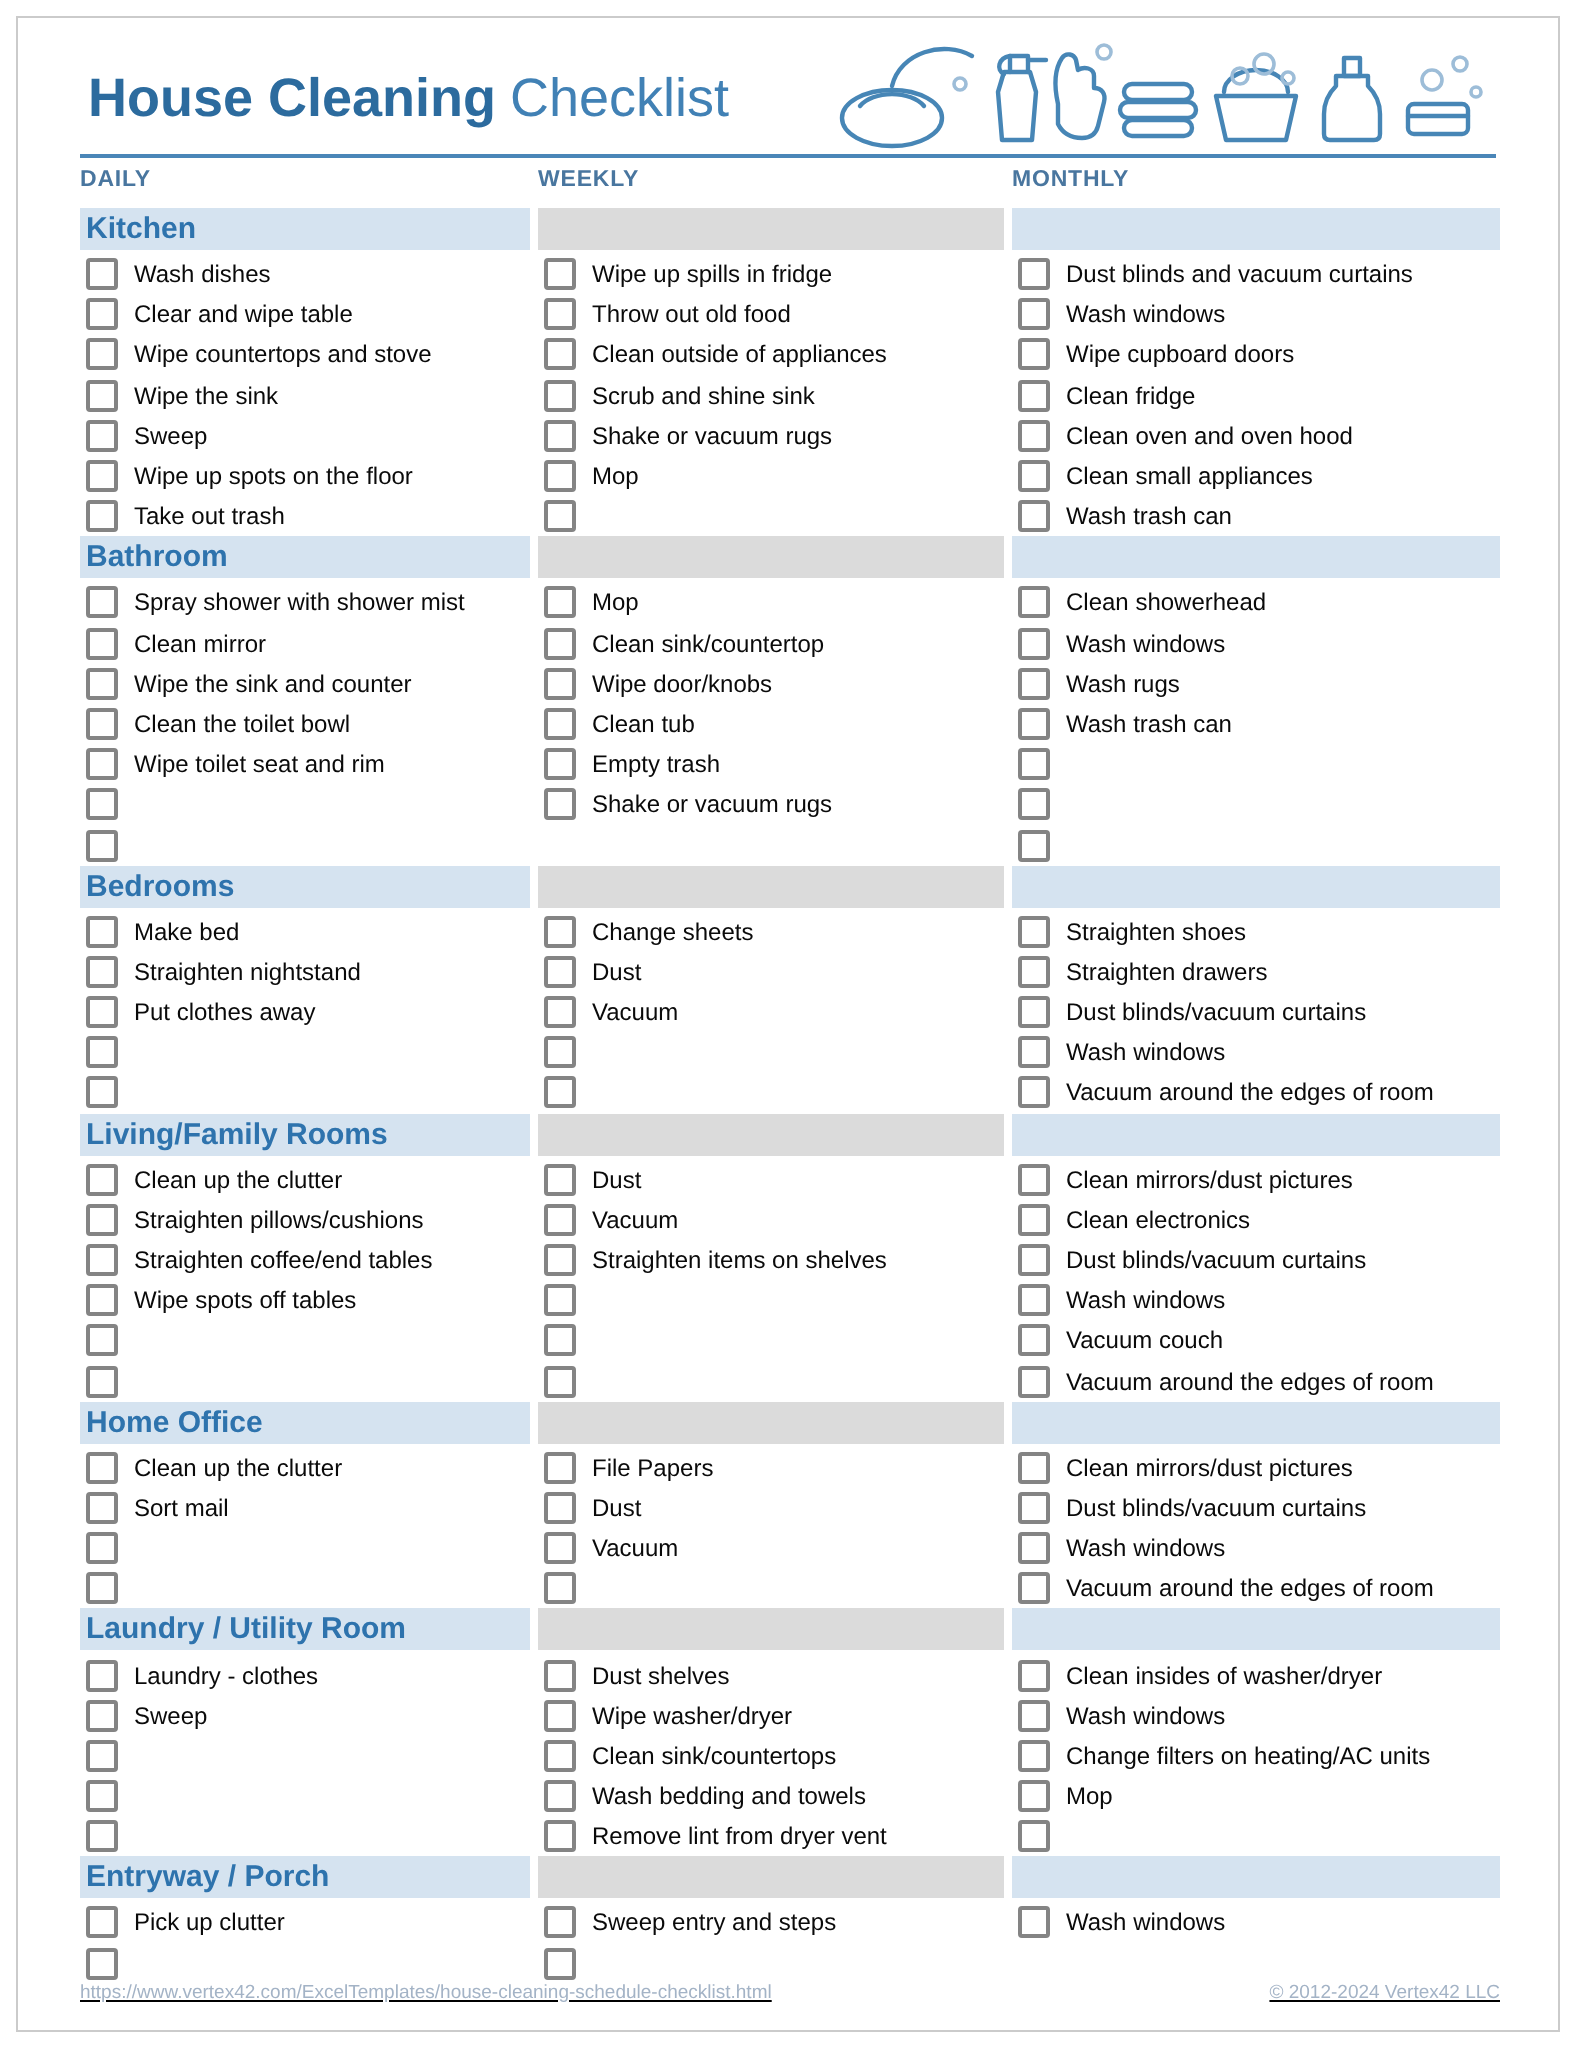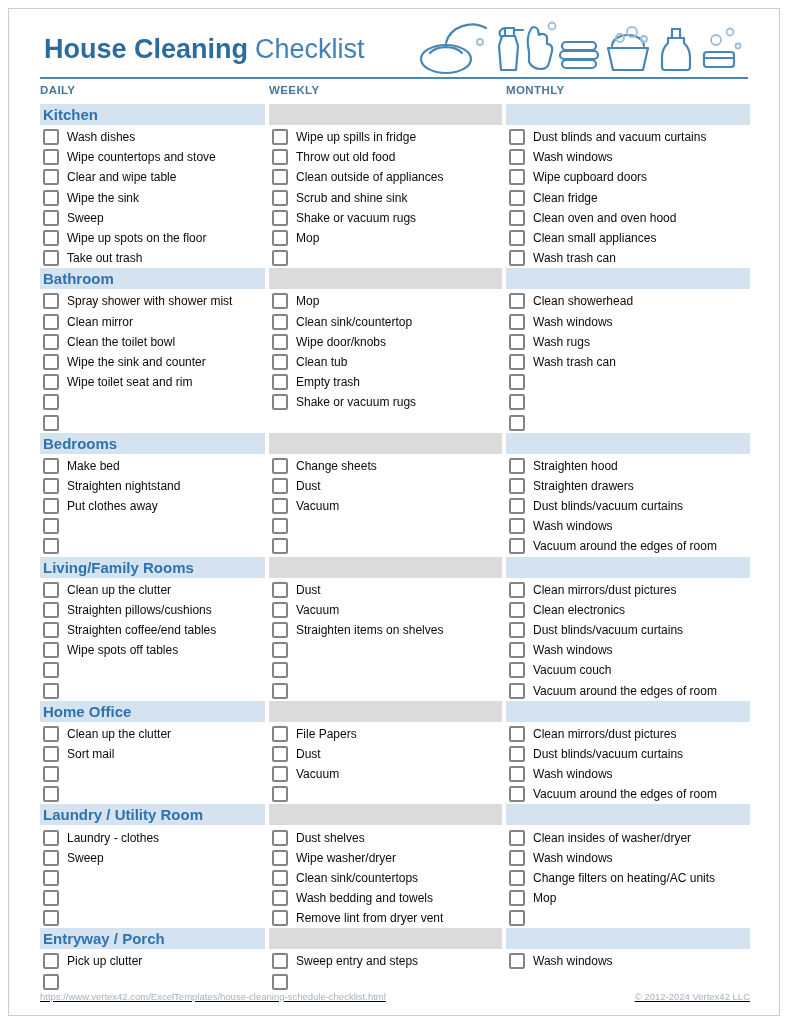--- a/index.html
+++ b/index.html
@@ -86,28 +86,28 @@
         <div class="seg seg-blue"></div>
       </div>
       <div class="cols">
         <div class="col">
           <div class="row">
             <span class="cb"></span>
             <span class="lbl">Wash dishes</span>
           </div>
           <div class="row">
             <span class="cb"></span>
+            <span class="lbl">Clear and wipe table</span>
+          </div>
+          <div class="row">
+            <span class="cb"></span>
             <span class="lbl">Wipe countertops and stove</span>
           </div>
           <div class="row">
             <span class="cb"></span>
-            <span class="lbl">Clear and wipe table</span>
-          </div>
-          <div class="row">
-            <span class="cb"></span>
             <span class="lbl">Wipe the sink</span>
           </div>
           <div class="row">
             <span class="cb"></span>
             <span class="lbl">Sweep</span>
           </div>
           <div class="row">
             <span class="cb"></span>
             <span class="lbl">Wipe up spots on the floor</span>
           </div>
@@ -188,28 +188,28 @@
           <div class="row">
             <span class="cb"></span>
             <span class="lbl">Spray shower with shower mist</span>
           </div>
           <div class="row">
             <span class="cb"></span>
             <span class="lbl">Clean mirror</span>
           </div>
           <div class="row">
             <span class="cb"></span>
+            <span class="lbl">Wipe the sink and counter</span>
+          </div>
+          <div class="row">
+            <span class="cb"></span>
             <span class="lbl">Clean the toilet bowl</span>
           </div>
           <div class="row">
             <span class="cb"></span>
-            <span class="lbl">Wipe the sink and counter</span>
-          </div>
-          <div class="row">
-            <span class="cb"></span>
             <span class="lbl">Wipe toilet seat and rim</span>
           </div>
           <div class="row">
             <span class="cb"></span>
           </div>
           <div class="row">
             <span class="cb"></span>
           </div>
         </div>
         <div class="col">
@@ -310,21 +310,21 @@
           <div class="row">
             <span class="cb"></span>
           </div>
           <div class="row">
             <span class="cb"></span>
           </div>
         </div>
         <div class="col">
           <div class="row">
             <span class="cb"></span>
-            <span class="lbl">Straighten hood</span>
+            <span class="lbl">Straighten shoes</span>
           </div>
           <div class="row">
             <span class="cb"></span>
             <span class="lbl">Straighten drawers</span>
           </div>
           <div class="row">
             <span class="cb"></span>
             <span class="lbl">Dust blinds/vacuum curtains</span>
           </div>
           <div class="row">

